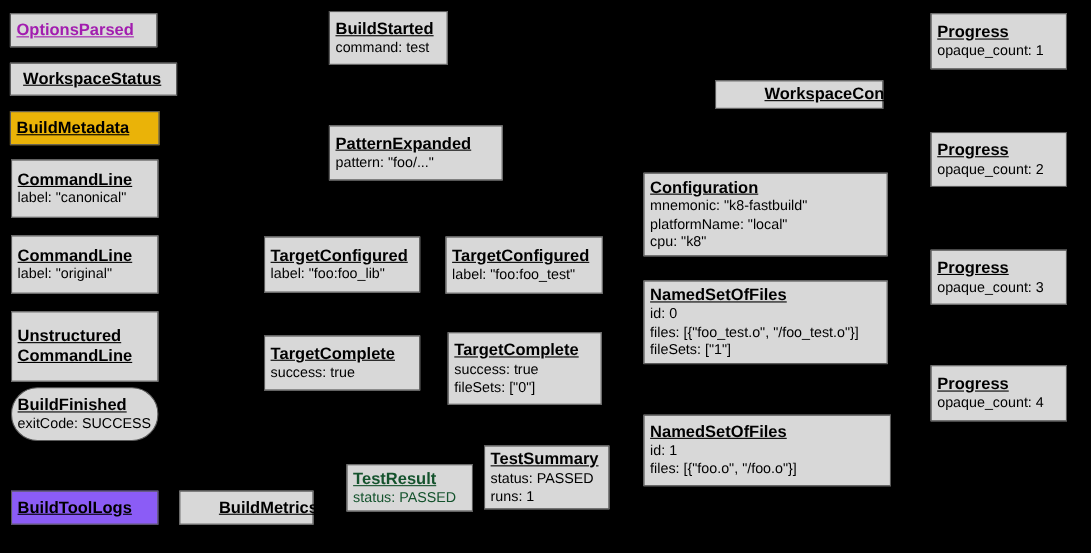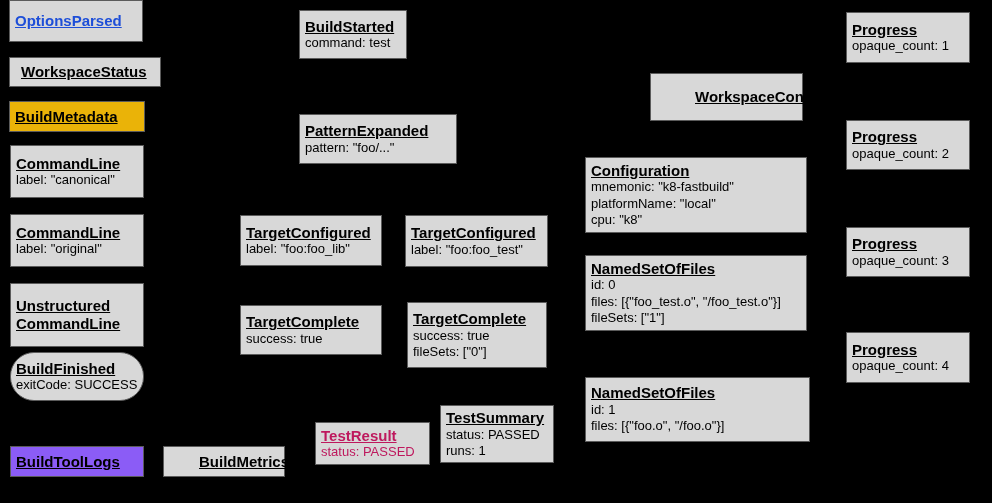--- a/index.html
+++ b/index.html
@@ -33,21 +33,21 @@
   .node-field {
     font-size: 13px;
     line-height: 1.25;
     white-space: nowrap;
   }
 </style>
 </head>
 <body>
 
 <div class="canvas" style="background: rgb(0, 0, 0);">
-    <div class="node" style="left: 9px; top: 0; width: 134px; height: 42px; background: rgb(216, 216, 216); border-color: rgb(91, 91, 91); color: #1d4ed8;">
+    <div class="node" style="left: 9px; top: 12px; width: 134px; height: 31px; background: rgb(216, 216, 216); border-color: rgb(91, 91, 91); color: #a21caf;">
       <div class="node-title">OptionsParsed</div>
     </div>
     <div class="node" style="left: 9px; top: 57px; width: 152px; height: 30px; background: rgb(216, 216, 216); border-color: rgb(91, 91, 91); color: rgb(0, 0, 0); padding-left: 11px;">
       <div class="node-title">WorkspaceStatus</div>
     </div>
     <div class="node" style="left: 9px; top: 101px; width: 136px; height: 31px; background: #eab308; border-color: rgb(91, 91, 91); color: rgb(0, 0, 0);">
       <div class="node-title">BuildMetadata</div>
     </div>
     <div class="node" style="left: 10px; top: 145px; width: 134px; height: 53px; background: rgb(216, 216, 216); border-color: rgb(91, 91, 91); color: rgb(0, 0, 0);">
       <div class="node-title">CommandLine</div>
@@ -89,30 +89,30 @@
     </div>
     <div class="node" style="left: 240px; top: 305px; width: 142px; height: 50px; background: rgb(216, 216, 216); border-color: rgb(91, 91, 91); color: rgb(0, 0, 0);">
       <div class="node-title">TargetComplete</div>
       <div class="node-field">success: true</div>
     </div>
     <div class="node" style="left: 407px; top: 302px; width: 140px; height: 66px; background: rgb(216, 216, 216); border-color: rgb(91, 91, 91); color: rgb(0, 0, 0);">
       <div class="node-title">TargetComplete</div>
       <div class="node-field">success: true</div>
       <div class="node-field">fileSets: ["0"]</div>
     </div>
-    <div class="node" style="left: 315px; top: 422px; width: 115px; height: 43px; background: rgb(216, 216, 216); border-color: rgb(91, 91, 91); color: #be185d;">
+    <div class="node" style="left: 315px; top: 422px; width: 115px; height: 43px; background: rgb(216, 216, 216); border-color: rgb(91, 91, 91); color: #14532d;">
       <div class="node-title">TestResult</div>
       <div class="node-field">status: PASSED</div>
     </div>
     <div class="node" style="left: 440px; top: 405px; width: 114px; height: 58px; background: rgb(216, 216, 216); border-color: rgb(91, 91, 91); color: rgb(0, 0, 0);">
       <div class="node-title">TestSummary</div>
       <div class="node-field">status: PASSED</div>
       <div class="node-field">runs: 1</div>
     </div>
-    <div class="node" style="left: 650px; top: 73px; width: 153px; height: 48px; background: rgb(216, 216, 216); border-color: rgb(91, 91, 91); color: rgb(0, 0, 0); padding-left: 44px;">
+    <div class="node" style="left: 650px; top: 73px; width: 153px; height: 26px; background: rgb(216, 216, 216); border-color: rgb(91, 91, 91); color: rgb(0, 0, 0); padding-left: 44px;">
       <div class="node-title">WorkspaceConfig</div>
     </div>
     <div class="node" style="left: 585px; top: 157px; width: 222px; height: 76px; background: rgb(216, 216, 216); border-color: rgb(91, 91, 91); color: rgb(0, 0, 0);">
       <div class="node-title">Configuration</div>
       <div class="node-field">mnemonic: "k8-fastbuild"</div>
       <div class="node-field">platformName: "local"</div>
       <div class="node-field">cpu: "k8"</div>
     </div>
     <div class="node" style="left: 585px; top: 255px; width: 222px; height: 76px; background: rgb(216, 216, 216); border-color: rgb(91, 91, 91); color: rgb(0, 0, 0);">
       <div class="node-title">NamedSetOfFiles</div>

